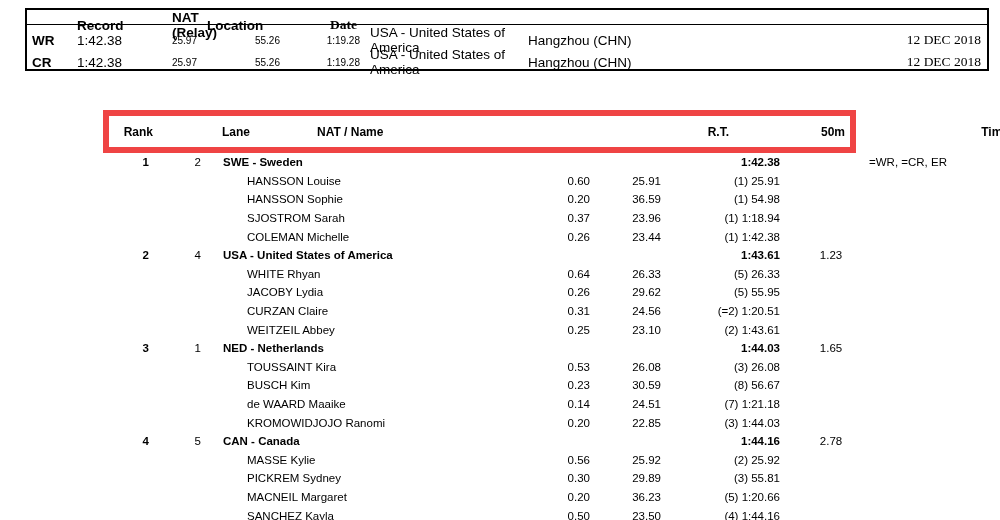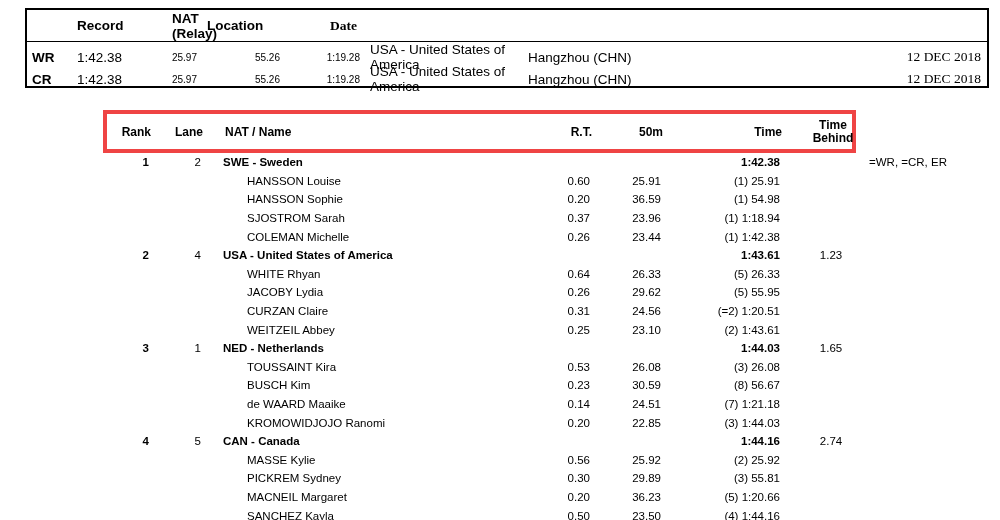--- a/index.html
+++ b/index.html
@@ -13,37 +13,37 @@
   
   .records {
     position:absolute; left:25px; top:8px; width:964px;
     border:2px solid #000; font-size:13.5px;
   }
   .rec-grid {
     display:grid;
     grid-template-columns:48px 90px 35px 83px 80px 158px 260px 1fr;
     align-items:center;
   }
-  .rec-head { height:32px; border-bottom:1px solid #000; font-weight:bold; }
+  .rec-head { height:15px; border-bottom:1px solid #000; font-weight:bold; }
   .rec-row  { height:22px; }
   .rc-label { padding-left:5px; font-weight:bold; }
   .rc-record { padding-left:2px; }
   .rc-splits-head { grid-column:3 / span 3; text-align:center; padding-right:40px; }
   .rc-split { text-align:right; padding-right:3px; font-size:10px; }
   .rc-nat { padding-left:7px; }
   .rc-loc { padding-left:7px; }
   .rc-date { text-align:right; padding-right:6px;font-family:Liberation Serif, serif; }
 
   
   .results { position:absolute; left:103px; top:110px; width:897px; font-size:11.5px; }
   .res-head {
     display:grid;
     grid-template-columns:46px 52px 342px 47px 71px 119px 72px;
-    width:753px; height:43px; border:4px solid #ef4444;
-    align-items:center; font-weight:bold; font-size:12px;
+    width:753px; height:43px; border:6px solid #ef4444;
+    align-items:center; font-weight:bold; font-size:12px;gap:45px;
   }
   .res-body { padding-left:2px; }
   .res-row {
     display:grid;
     grid-template-columns:46px 52px 342px 47px 71px 119px 72px 146px;
     height:18.6px; align-items:center;
   }
   .c-rank   { text-align:right; padding-right:2px; }
   .c-lane   { text-align:right; padding-right:2px; }
   .c-nat    { padding-left:20px; white-space:nowrap; }
@@ -270,21 +270,21 @@
     <div class="c-note"></div>
   </div>
 
   <div class="res-row">
     <div class="c-rank bold">4</div>
     <div class="c-lane">5</div>
     <div class="c-nat bold">CAN - Canada</div>
     <div class="c-rt"></div>
     <div class="c-fifty"></div>
     <div class="c-time bold">1:44.16</div>
-    <div class="c-behind">2.74</div>
+    <div class="c-behind">2.78</div>
     <div class="c-note"></div>
   </div>
 
   <div class="res-row">
     <div class="c-rank"></div>
     <div class="c-lane"></div>
     <div class="c-nat indent">MASSE Kylie</div>
     <div class="c-rt">0.56</div>
     <div class="c-fifty">25.92</div>
     <div class="c-time">(2) 25.92</div>

